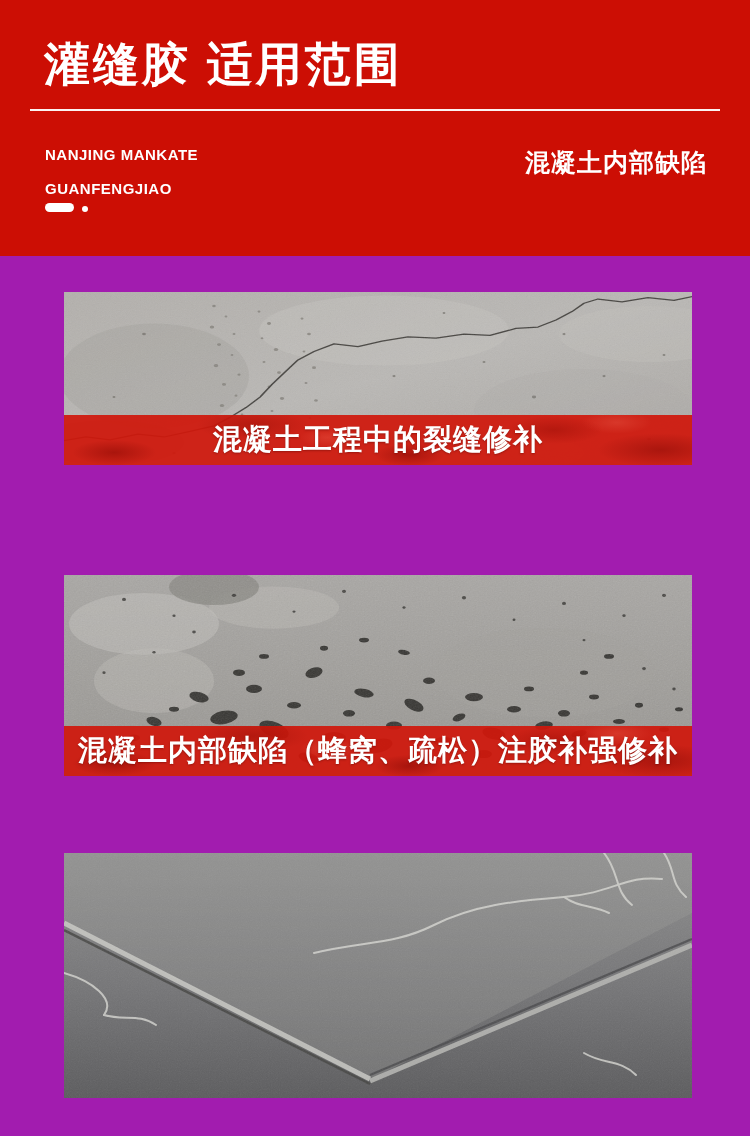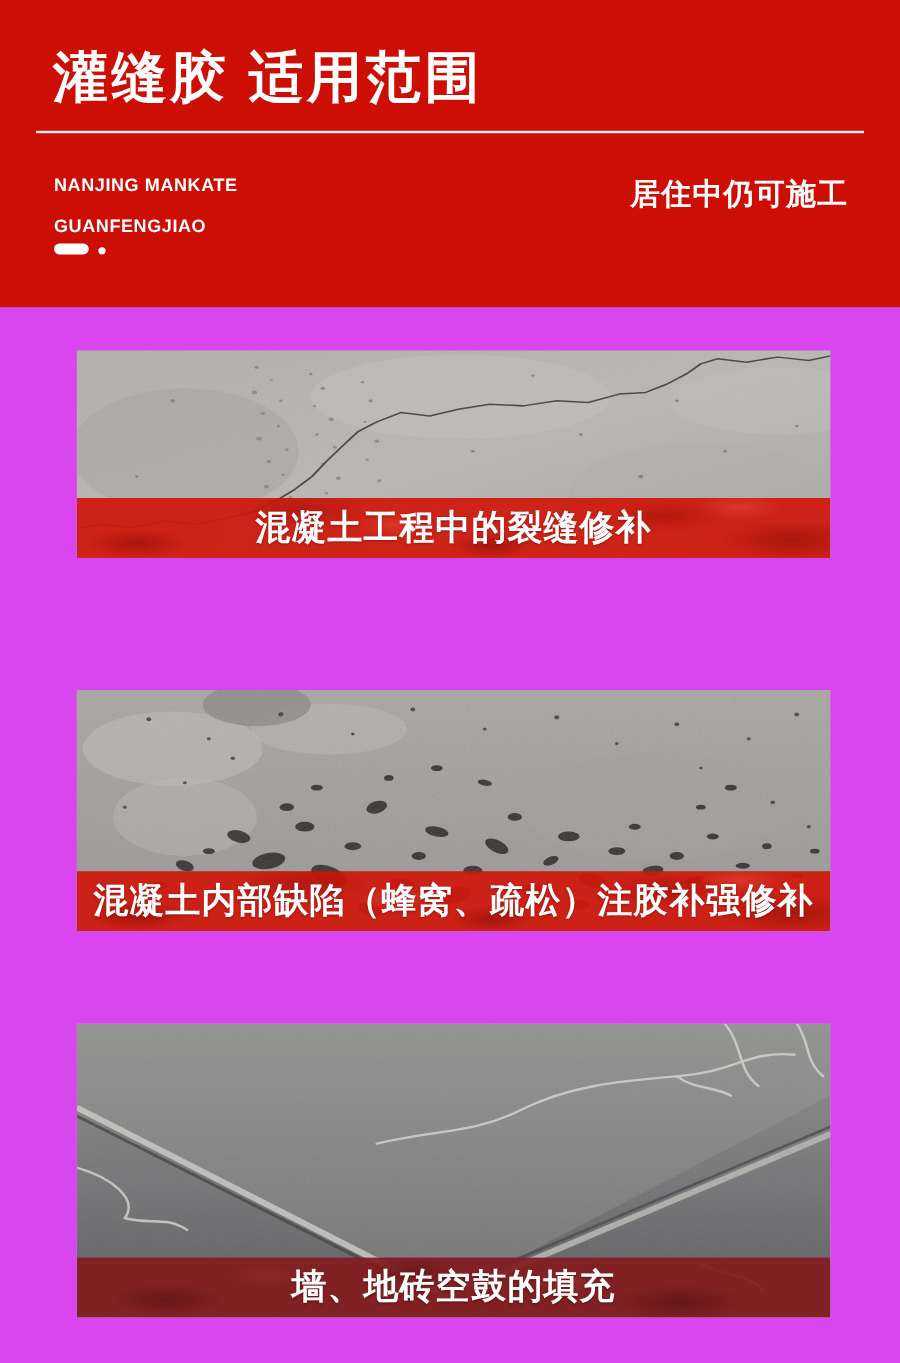--- a/index.html
+++ b/index.html
@@ -1,16 +1,16 @@
 <!DOCTYPE html>
 <html><head>
 <meta charset="utf-8">
 <style>
   html,body{margin:0;padding:0;background:#ffffff;}
-  .page{position:relative;width:750px;height:1136px;background:#d946ef;overflow:hidden;
+  .page{position:relative;width:750px;height:1136px;background:#a21caf;overflow:hidden;
         font-family:"Liberation Sans","DejaVu Sans",sans-serif;}
 
   
   .header{position:absolute;left:0;top:0;width:750px;height:256px;background:#cc0e04;}
   .header-title{position:absolute;left:44px;top:34px;font-size:46px;font-weight:700;
         color:#ffffff;letter-spacing:3px;white-space:nowrap;}
   .header-rule{position:absolute;left:30px;top:109px;width:690px;height:2px;background:#ffffff;opacity:.95;}
   .brand-line{position:absolute;left:45px;color:#ffffff;font-weight:700;font-size:15px;letter-spacing:.5px;white-space:nowrap;text-align:right;}
   .brand-1{top:146px;}
   .brand-2{top:180px;}
@@ -57,21 +57,21 @@
 <div class="page">
 
   <div class="header">
     <div class="header-title">灌缝胶 适用范围</div>
     <div class="header-rule"></div>
     <div class="brand-line brand-1">NANJING MANKATE</div>
     <div class="brand-line brand-2">GUANFENGJIAO</div>
     <div class="brand-dash"></div>
     <div class="brand-dot"></div>
     <div class="slogan">
-      <div>居住中仍可施工</div>
+      <div>混凝土内部缺陷</div>
     </div>
   </div>
 
   <div class="photo-card card-1">
     <svg viewBox="0 0 628 247" preserveAspectRatio="none">
       <defs>
         <linearGradient id="p1base" x1="0" y1="0" x2="1" y2="1">
           <stop offset="0" stop-color="#b3b0ac"></stop>
             <stop offset=".5" stop-color="#bab8b5"></stop>
             <stop offset="1" stop-color="#aba8a4"></stop>
@@ -257,16 +257,15 @@
         <path d="M 250 100 C 300 88, 330 92, 370 72 S 450 48, 500 44 S 560 22, 598 26"></path>
         <path d="M 500 44 C 515 55, 530 52, 545 60"></path>
         <path d="M 540 0 C 556 20, 550 38, 568 52"></path>
         <path d="M 600 0 C 612 18, 606 30, 622 44"></path>
         <path d="M 0 120 C 28 128, 52 146, 40 162"></path>
         <path d="M 40 162 C 60 168, 75 160, 92 172"></path>
         <path d="M 520 200 C 540 212, 556 206, 572 222"></path>
       </g>
       <rect width="628" height="245" filter="url(#noise3)" opacity="0.1"></rect>
     </svg>
-    <div class="caption caption-dark">墙、地砖空鼓的填充</div>
   </div>
 
 </div>
 
 </body></html>

